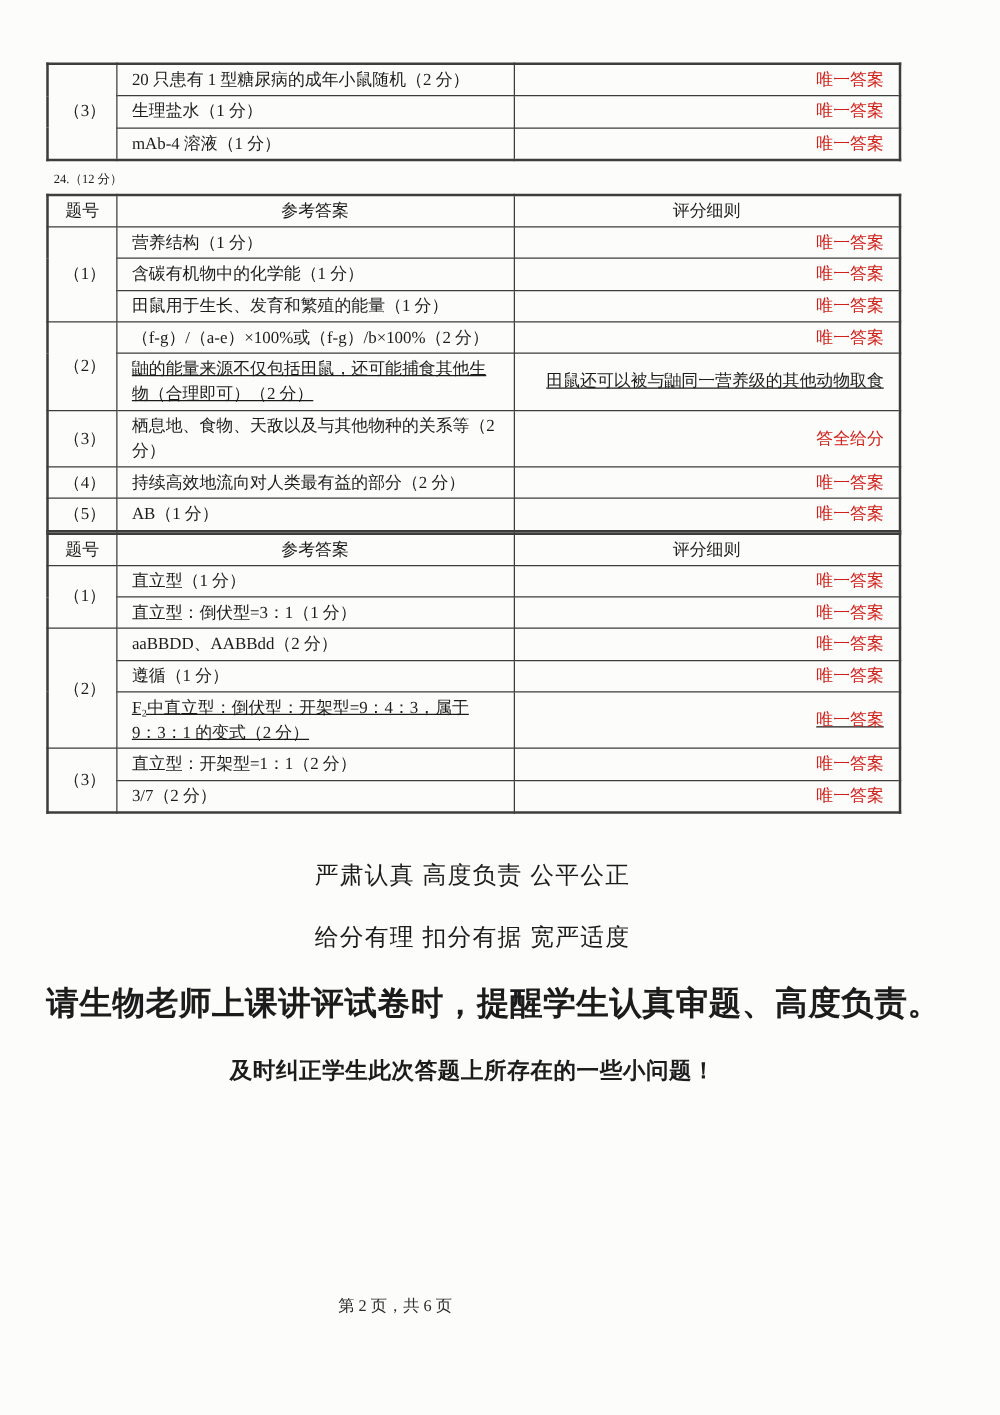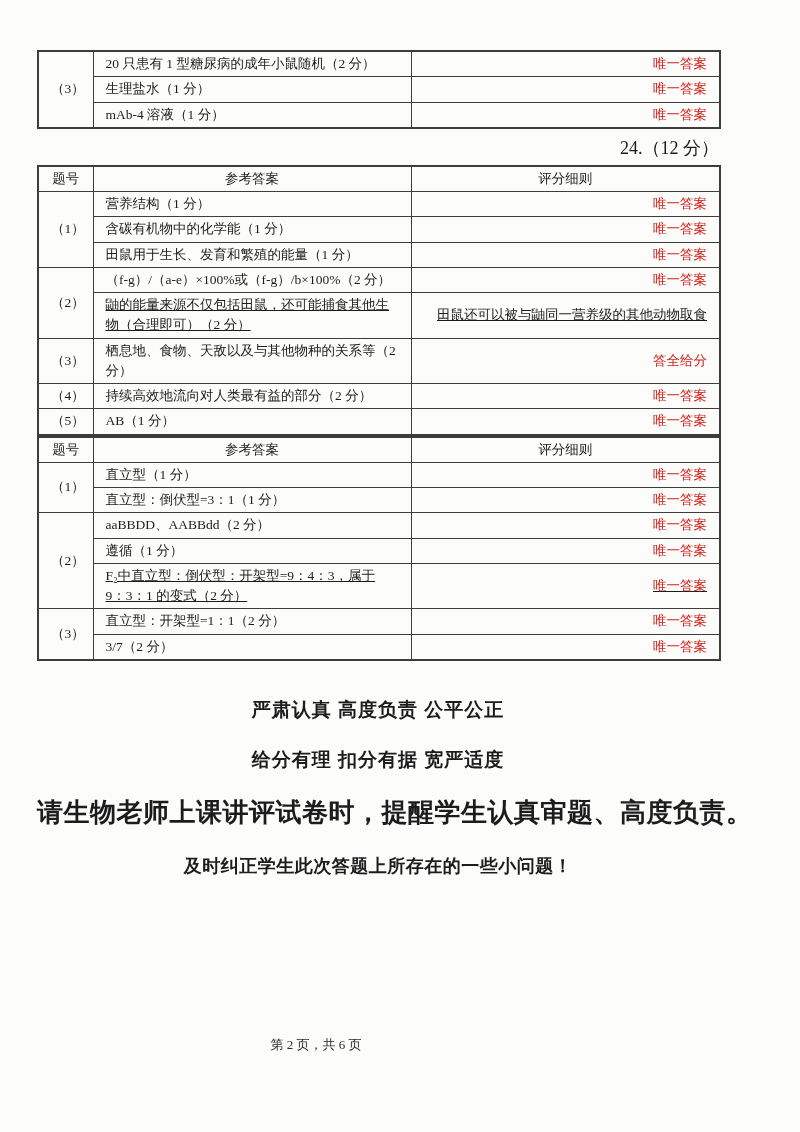--- a/index.html
+++ b/index.html
@@ -29,33 +29,32 @@
   col.c3 { width:309px; }
   td.lbl { text-align:center; padding:2px 2px; }
   th.hdr { text-align:center; height:25px; }
   tr.r  { height:24px; }
   tr.r2 { height:42px;text-decoration:underline; }
   tr.r3 { height:38px; }
   .red { color:#d0201a; font-weight:bold; }
   .rule { padding-left:11px;text-align:right; }
 
   .sec-title {
-    font-size:18px;
+    font-size:10px;
     margin:7px 0 5px 6px;
-    text-align:right;
   }
 
   .slogans {
     margin-top:36px;
     text-align:center;
     font-family:"Liberation Sans","DejaVu Sans",sans-serif;
   }
   .slogan-line {
     font-size:19px;
-    font-weight:bold;
+    font-weight:normal;
     margin-top:24px;
     letter-spacing:1px;
   }
   .notice-line1 {
     font-size:26px;
     font-weight:bold;
     margin-top:22px;
     letter-spacing:0.5px;
     white-space:nowrap;
   }

